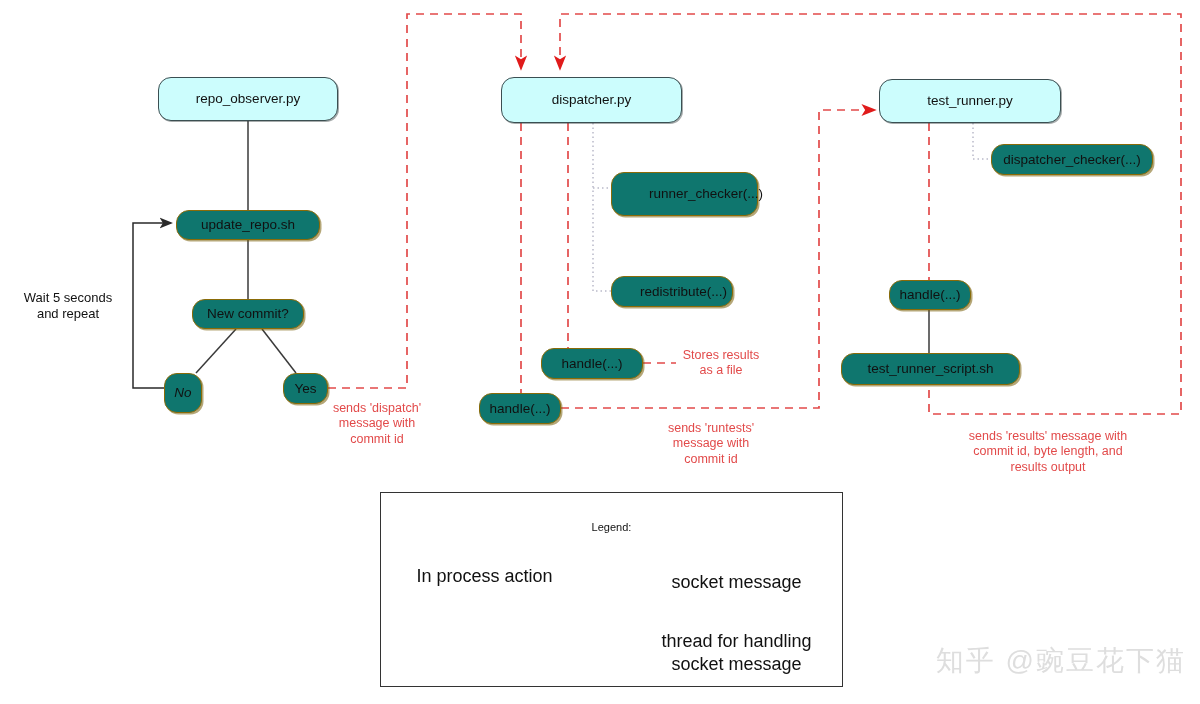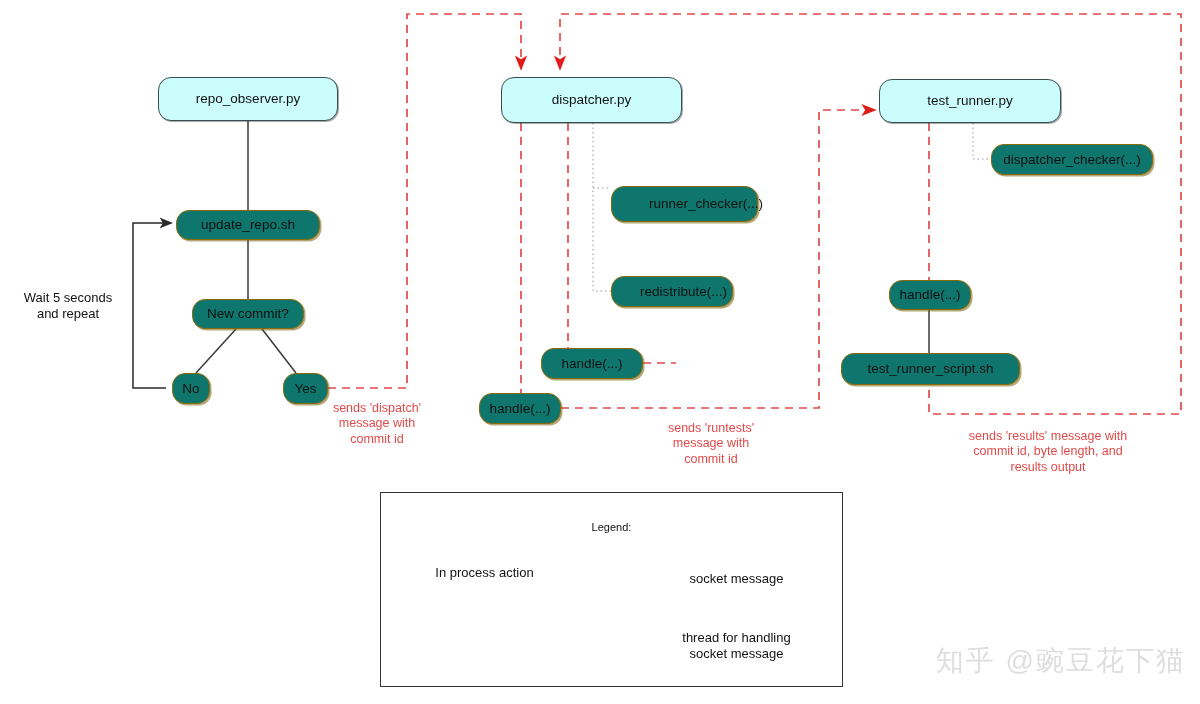--- a/index.html
+++ b/index.html
@@ -79,21 +79,21 @@
     top: 28px;
     width: 100%;
     text-align: center;
     font-size: 11px;
     color: #111111;
   }
   .legend-cell {
     position: absolute;
     width: 175px;
     text-align: center;
-    font-size: 13px;
+    font-size: 18px;
     color: #111111;
     line-height: 1.25;
     white-space: pre-line;
   }
   .watermark {
     position: absolute;
     right: 14px;
     bottom: 24px;
     color: #dedede;
     font-size: 28px;
@@ -158,33 +158,33 @@
   </div>
 
   <div class="node act" style="left:176px; top:210px; width:144px; height:30px;">
     <span>update_repo.sh</span>
   </div>
 
   <div class="node act" style="left:192px; top:299px; width:112px; height:30px;">
     <span>New commit?</span>
   </div>
 
-  <div class="node act" style="left:172px; top:373px; width:38px; height:31px;">
+  <div class="node act" style="left:164px; top:373px; width:38px; height:40px;font-style:italic;">
     <span>No</span>
   </div>
 
   <div class="node act" style="left:283px; top:373px; width:45px; height:31px;">
     <span>Yes</span>
   </div>
 
   <div class="node proc" style="left:501px; top:77px; width:181px; height:46px;">
     <span>dispatcher.py</span>
   </div>
 
-  <div class="node act" style="left:611px; top:186px; width:147px; height:36px;padding-left:43px;">
+  <div class="node act" style="left:611px; top:172px; width:147px; height:44px;padding-left:43px;">
     <span>runner_checker(...)</span>
   </div>
 
   <div class="node act" style="left:611px; top:276px; width:122px; height:31px;padding-left:23px;">
     <span>redistribute(...)</span>
   </div>
 
   <div class="node act" style="left:541px; top:348px; width:102px; height:31px;">
     <span>handle(...)</span>
   </div>
@@ -209,20 +209,22 @@
     <span>test_runner_script.sh</span>
   </div>
 
   <div class="plain-note" style="left:8px; top:290px; width:120px;">Wait 5 seconds
 and repeat</div>
 
   <div class="note" style="left:316px; top:401px; width:122px;">sends 'dispatch'
 message with
 commit id</div>
 
+  <div class="note" style="left:664px; top:348px; width:114px;">Stores results
+as a file</div>
 
   <div class="note" style="left:650px; top:421px; width:122px;">sends 'runtests'
 message with
 commit id</div>
 
   <div class="note" style="left:930px; top:429px; width:236px;">sends 'results' message with
 commit id, byte length, and
 results output</div>
 
   <div id="legend-box">

